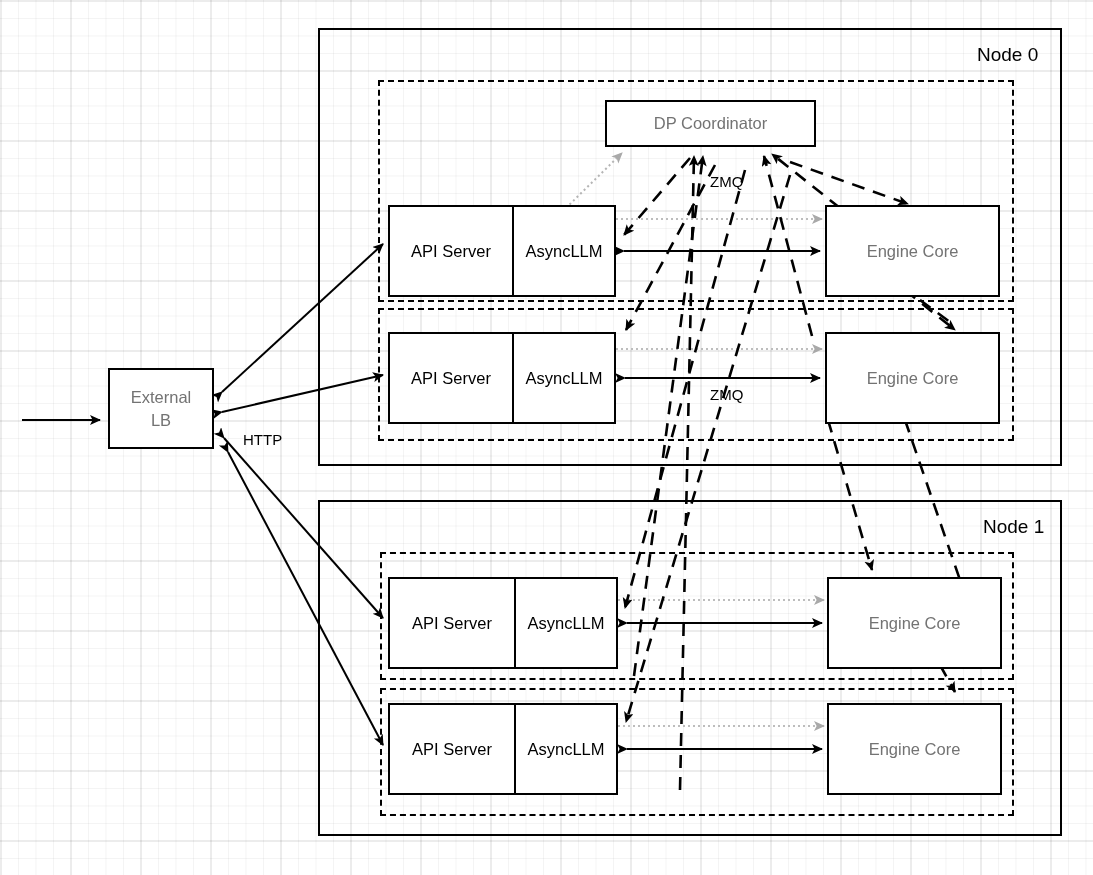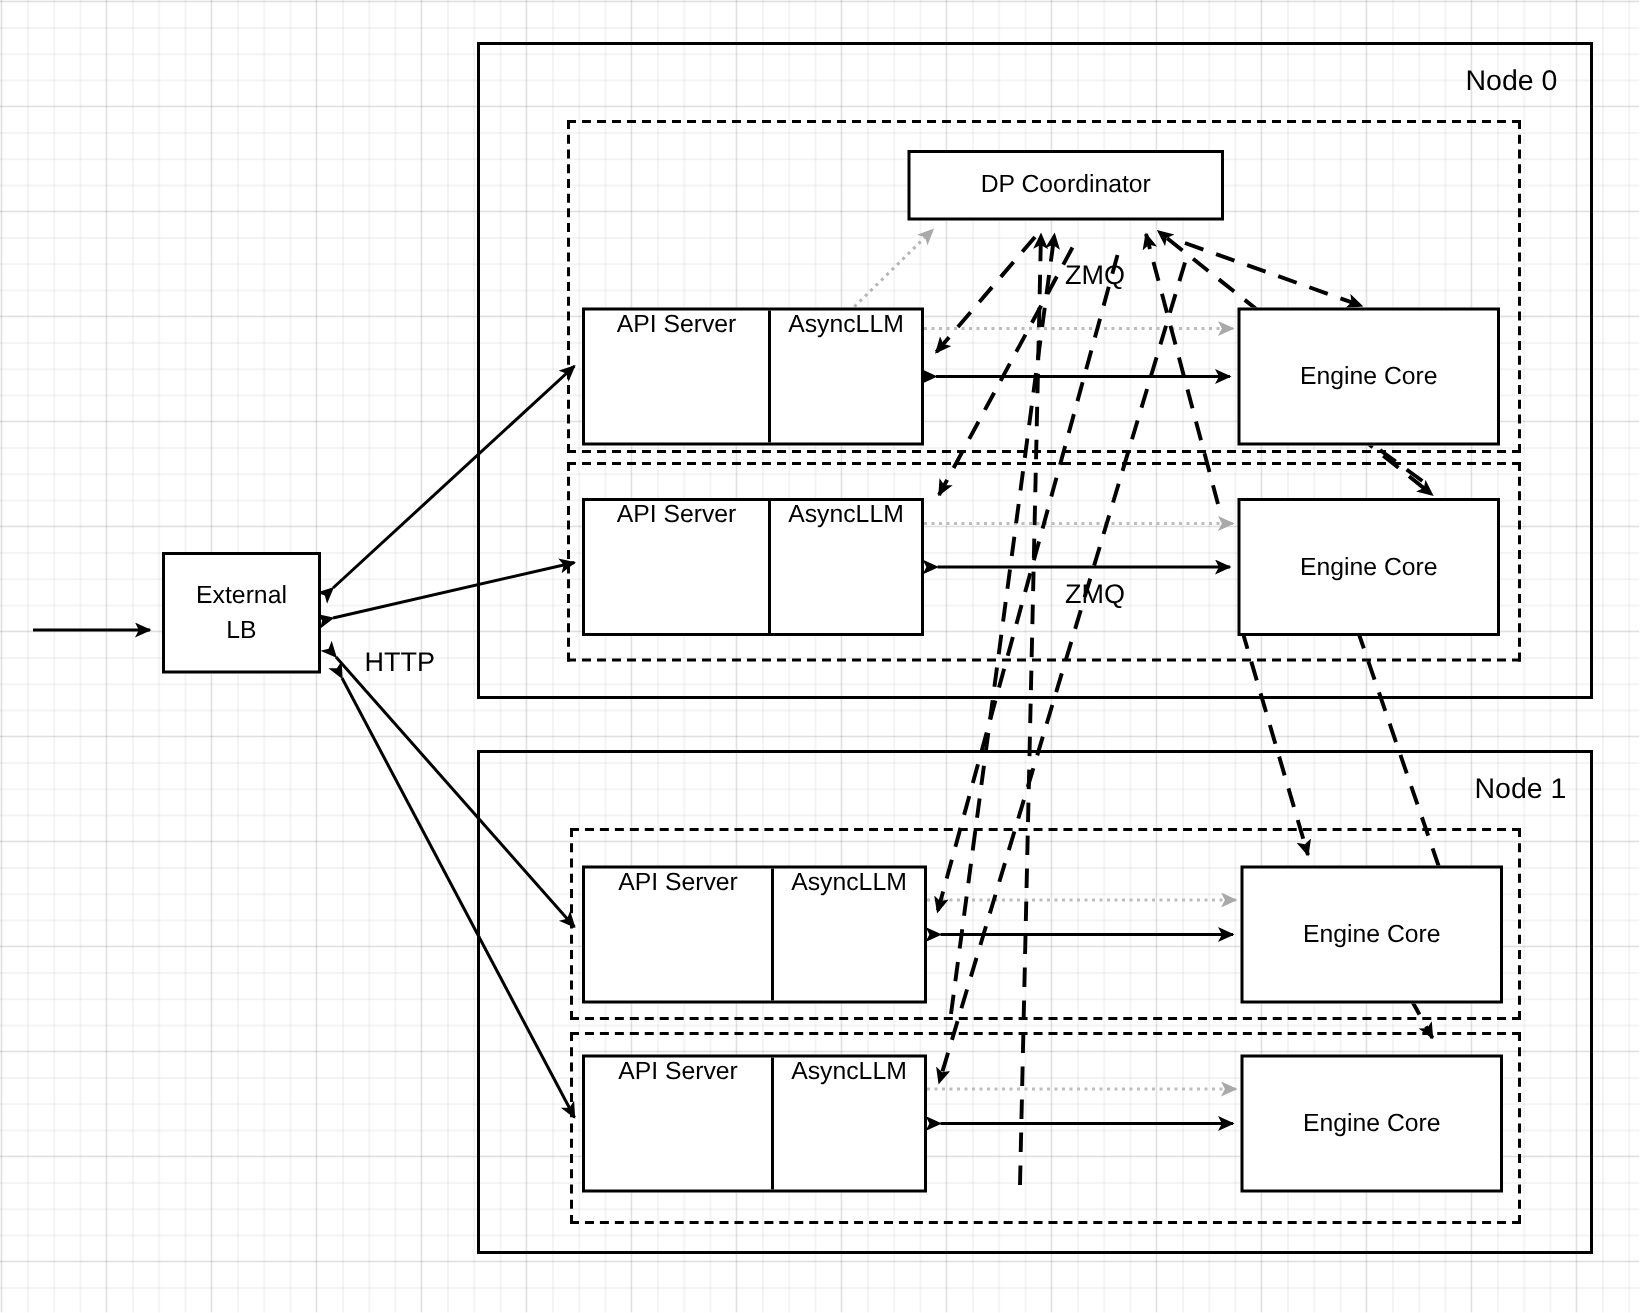--- a/index.html
+++ b/index.html
@@ -54,46 +54,47 @@
   }
   .box {
     position: absolute;
     border: 2px solid #000000;
     background: #ffffff;
     box-sizing: border-box;
     display: flex;
     align-items: center;
     justify-content: center;
     font-size: 16.5px;
-    color: #000000;
+    color: #737373;
     white-space: nowrap;
   }
   .split-box {
     position: absolute;
     border: 2px solid #000000;
     background: #ffffff;
     box-sizing: border-box;
     display: flex;
     align-items: stretch;
   }
   .split-cell {
     display: flex;
+    align-items: center;
     justify-content: center;
     font-size: 16.5px;
     color: #000000;
     white-space: nowrap;
     flex: 0 0 auto;
     box-sizing: border-box;
   }
   .split-cell.left {
     border-right: 2px solid #000000;
   }
   .edge-label {
     position: absolute;
-    font-size: 18px;
+    font-size: 15px;
     color: #000000;
     background: transparent;
     white-space: nowrap;
   }
 </style>
 </head>
 <body>
 
 <div id="canvas">
 

